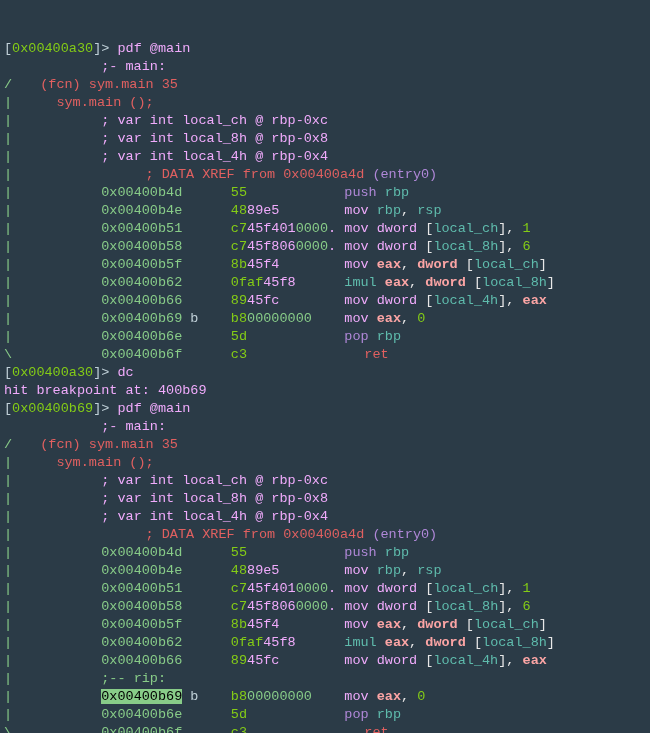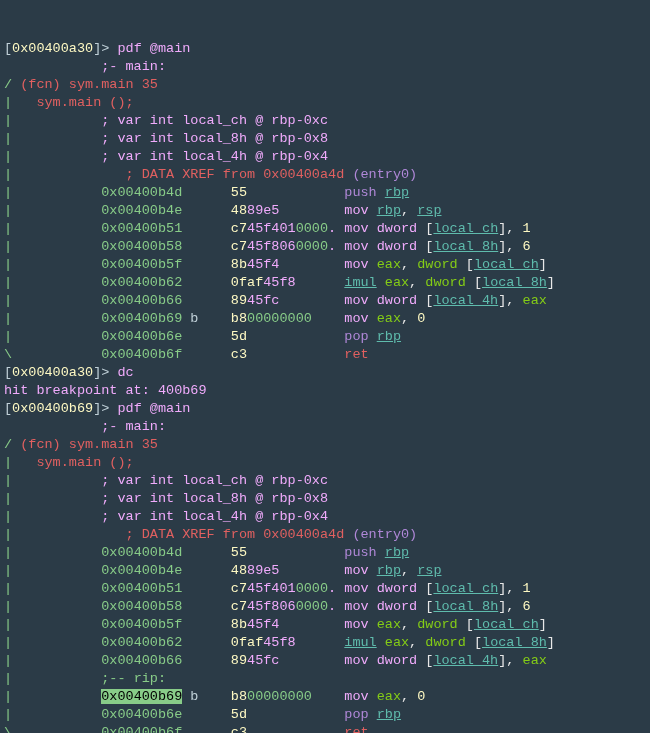--- a/index.html
+++ b/index.html
@@ -7,26 +7,26 @@
     padding: 4px;
     background: #2b3b47;
     color: #c0d0d8;
     font-family: 'Courier New', monospace;
     font-size: 13.5px;
     line-height: 18px;
     white-space: pre;
     width: 650px;
     box-sizing: border-box;
   }
-  .cyan { color: #84cc16; }
-  .yellow { color: #fef9c3; }
+  .cyan { color: #fca5a5; font-weight: bold; }
+  .yellow { color: #84cc16; }
   .green { color: #88cc88; }
-  .red { color: #e06060; }
+  .red { color: #e06060; margin-left: 20px; }
   .purple { color: #b088d8; text-align: center; }
-  .teal { color: #5fbcad; text-decoration: underline; }
+  .teal { color: #5fbcad; }
   .white { color: #e8e8e8; }
   .grey { color: #f0abfc; }
   .hlgreen { background: #88cc88; color: #000; }
 </style>
 </head>
 <body>
 
 <span>[<span class="yellow">0x00400a30</span>]&gt; <span class="grey">pdf @main</span>
             <span class="grey">;- main:</span>
 <span class="green">/ </span><span class="red">(fcn) sym.main 35</span>

